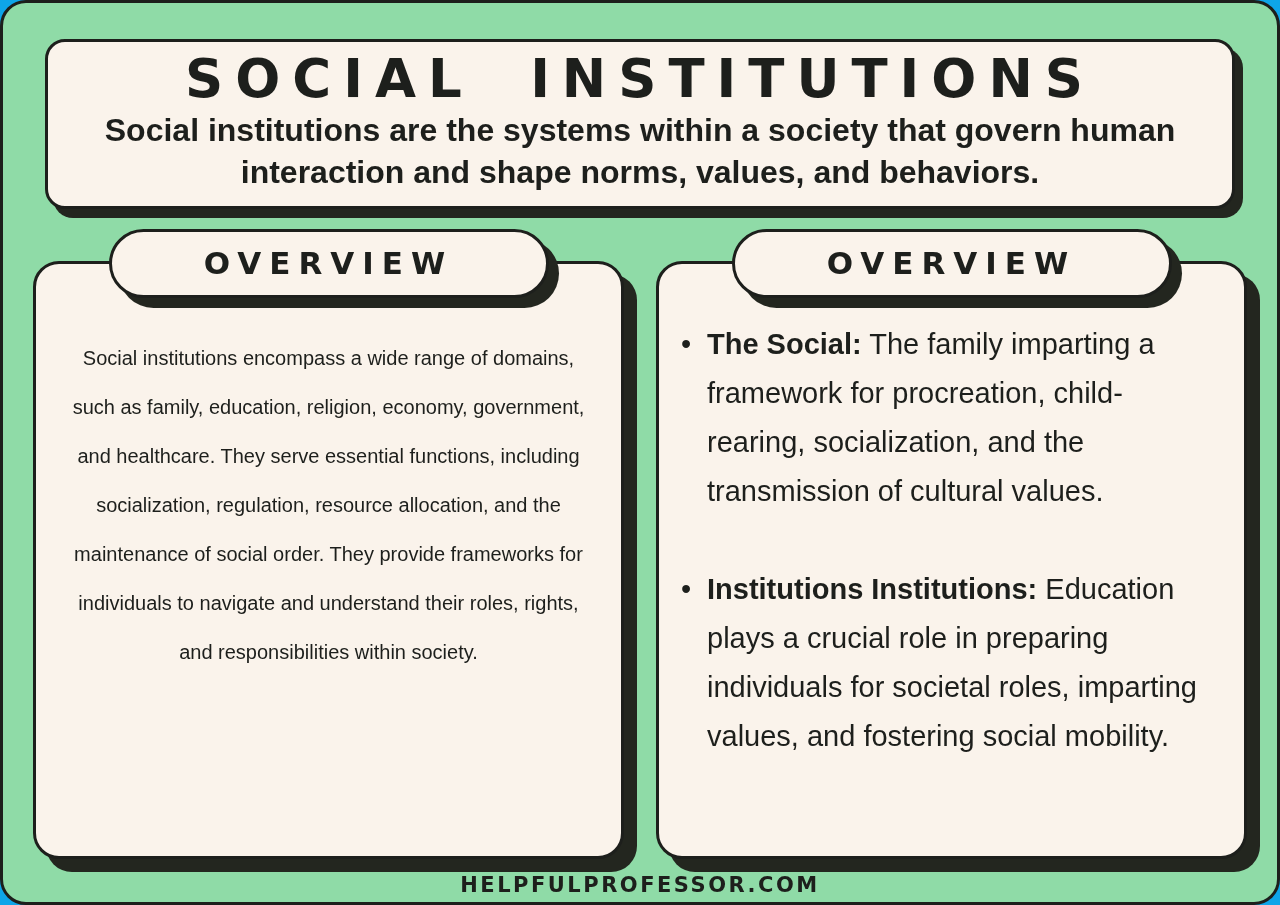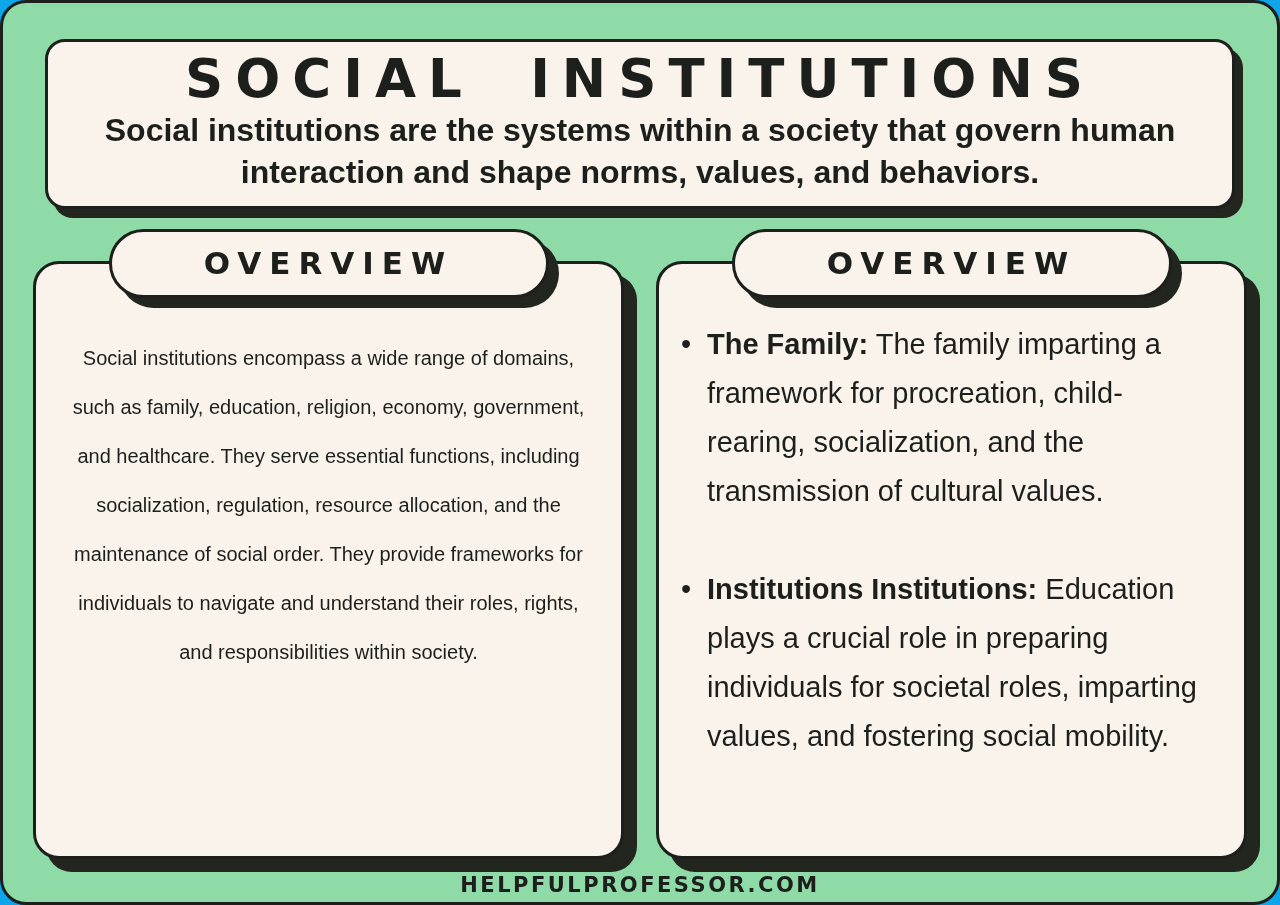--- a/index.html
+++ b/index.html
@@ -171,21 +171,21 @@
       <section class="column">
         <div class="pill-wrap">
           <div class="pill">
             <span>OVERVIEW</span>
           </div>
         </div>
         <div class="card examples-card">
 
           <div class="example-item">
             <span class="bullet">•</span>
-            <p class="example-text"><span class="example-term">The Family:</span> <span>The family imparting a framework for procreation, child-rearing, socialization, and the transmission of cultural values.</span></p>
+            <p class="example-text"><span class="example-term">The Social:</span> <span>The family imparting a framework for procreation, child-rearing, socialization, and the transmission of cultural values.</span></p>
           </div>
 
           <div class="example-item">
             <span class="bullet">•</span>
             <p class="example-text"><span class="example-term">Institutions Institutions:</span> <span>Education plays a crucial role in preparing individuals for societal roles, imparting values, and fostering social mobility.</span></p>
           </div>
 
         </div>
       </section>
 

